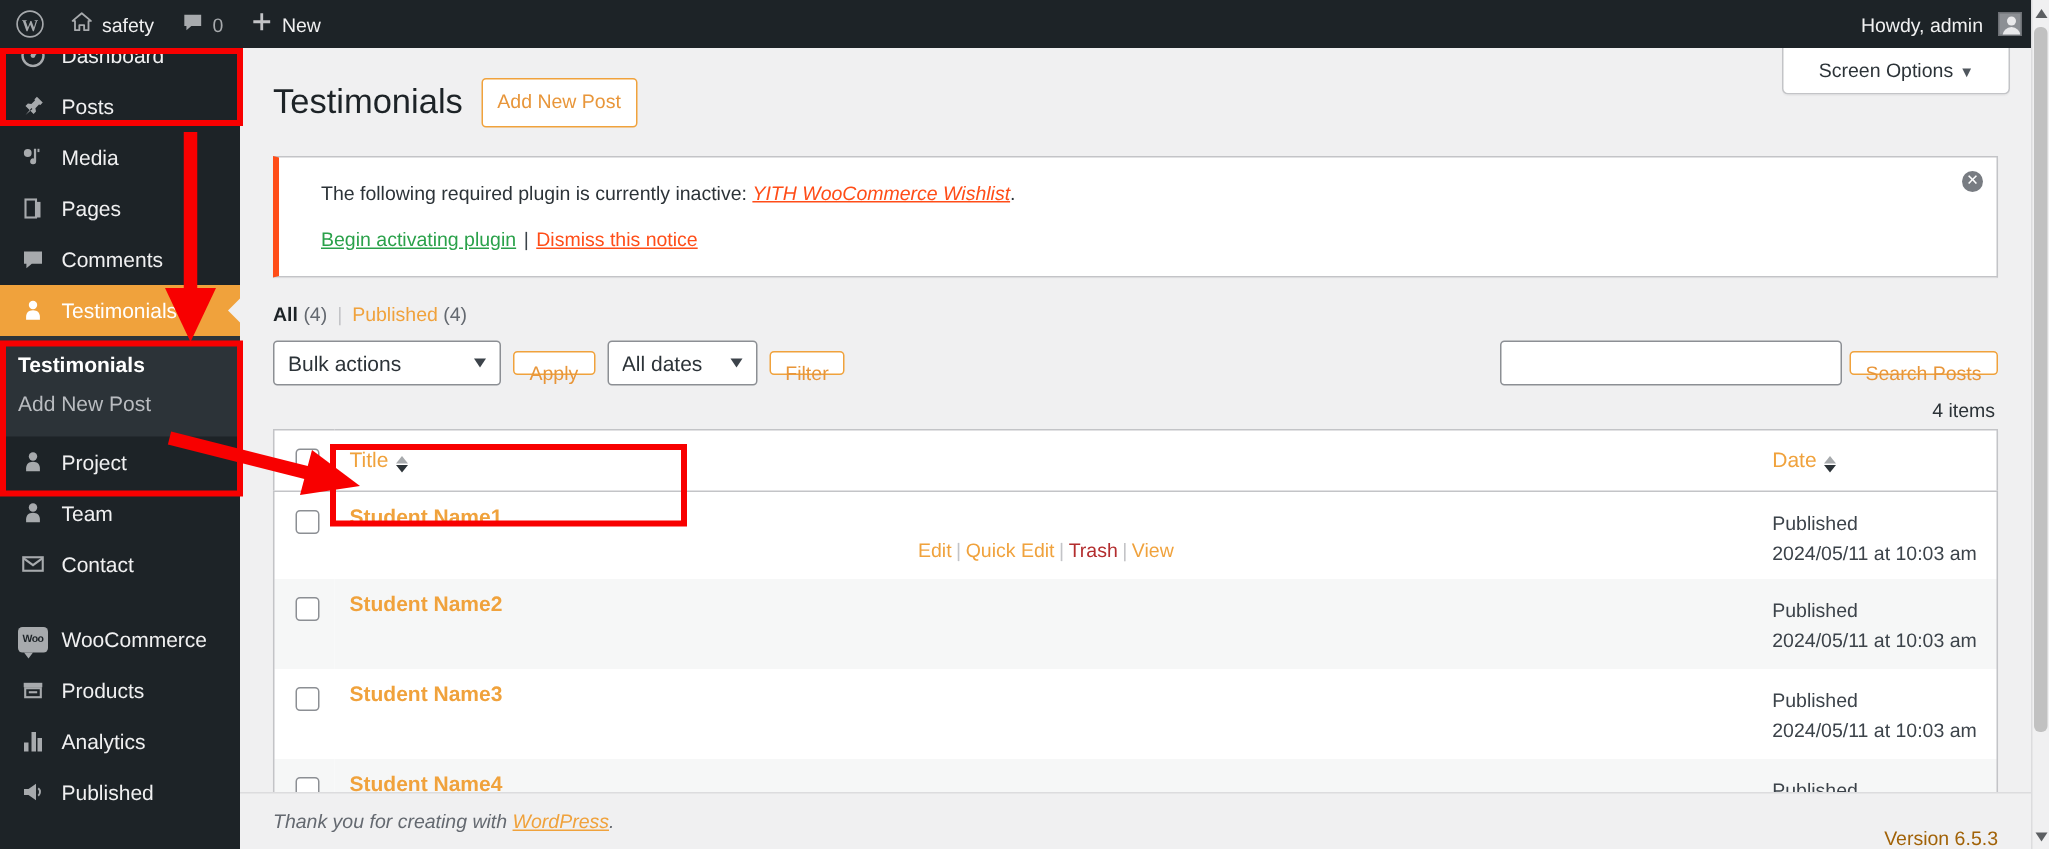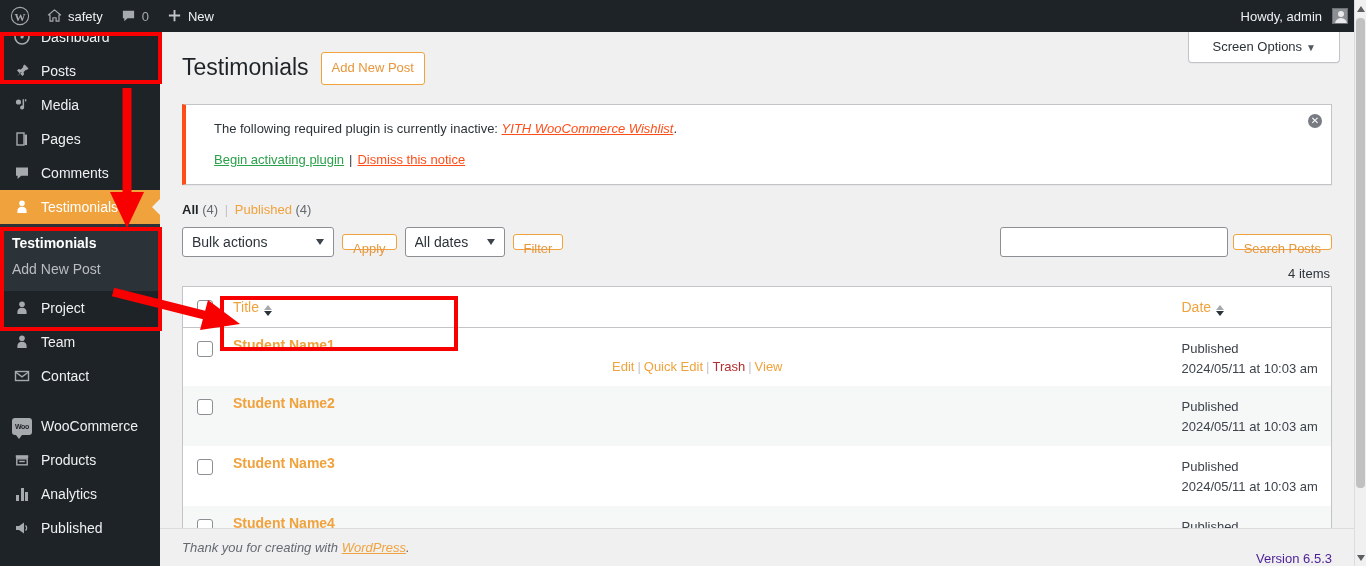--- a/index.html
+++ b/index.html
@@ -180,21 +180,21 @@
   .date-cell { font-size: 13px; color: #3c434a; line-height: 1.5; padding-top:11px !important; }
 
   
   .admin-footer {
     position: absolute; left: 160px; right: 12px; bottom: 0; height: 38px;
     background: #f0f0f1; border-top: 1px solid #dcdcde;
     display: flex; align-items: center; padding: 0 22px; z-index: 30;
   }
   .footer-left { font-size: 13px; color: #646970; font-style: italic; }
   .footer-left a { color: #f0a23c; text-decoration: underline; font-style: italic; }
-  .footer-right { margin-left: auto; font-size: 13px; color: #4c1d95; margin-top: 22px; }
+  .footer-right { margin-left: auto; font-size: 13px; color: #a16207; margin-top: 22px; }
 
   
   .scrollbar {
     position: absolute; top: 0; right: 0; width: 12px; height: 566px;
     background: #f0f0f1; border-left: 1px solid #dcdcde; z-index: 70;
   }
   .sb-arrow { position: absolute; left: 0; width: 11px; height: 13px; display:flex; align-items:center; justify-content:center; }
   .sb-arrow.top { top: 2px; }
   .sb-arrow.bot { bottom: 2px; }
   .sb-arrow .tri-u { border-style: solid; border-width: 0 4px 6px 4px; border-color: transparent transparent #5c5f62 transparent; }

